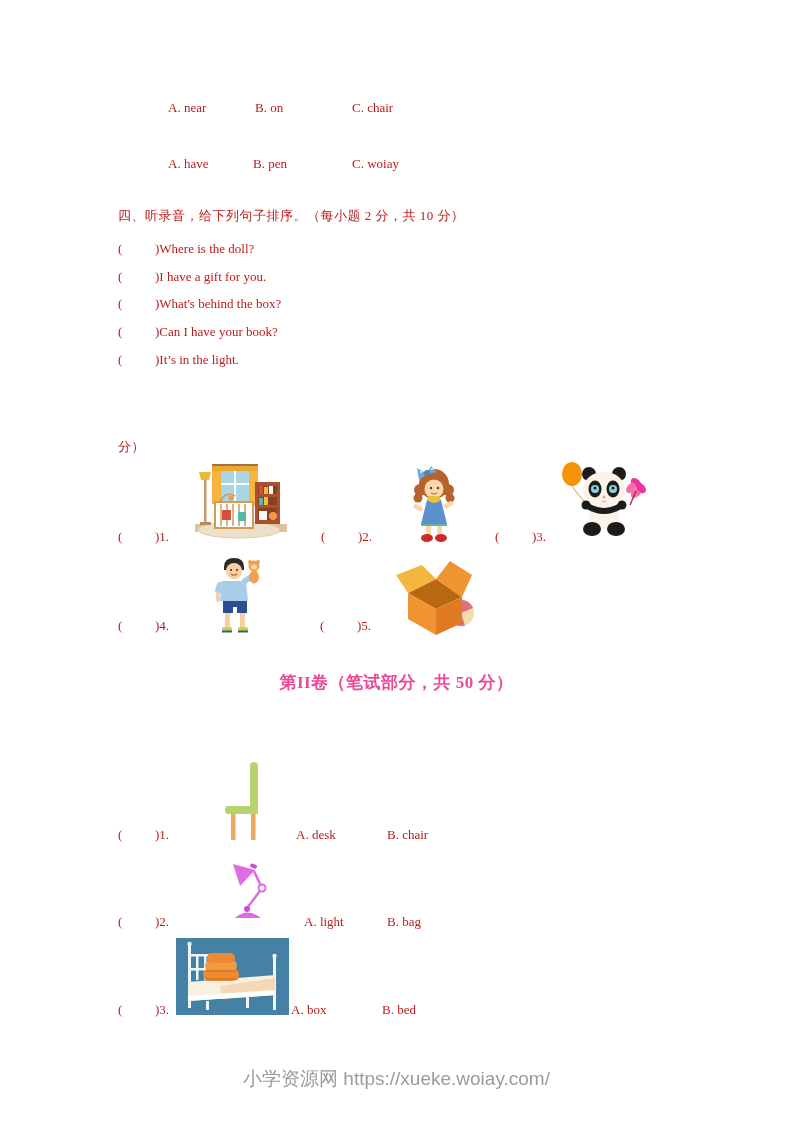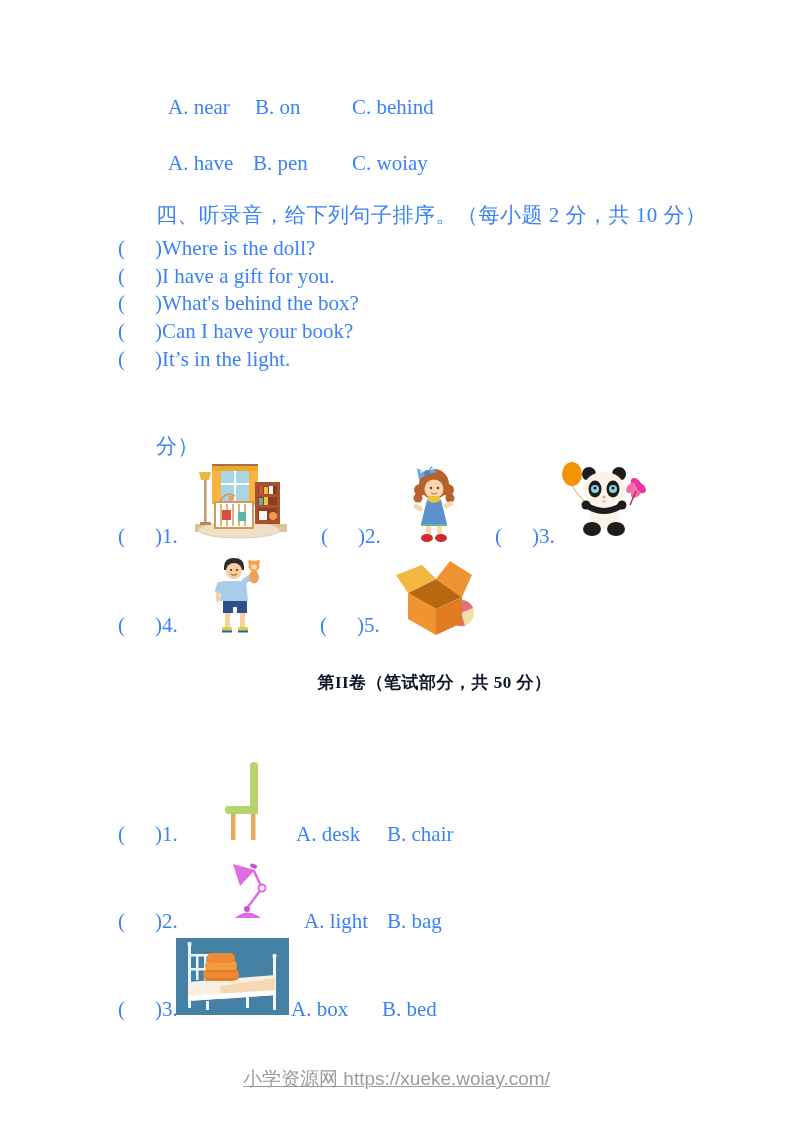--- a/index.html
+++ b/index.html
@@ -6,47 +6,47 @@
   .page {
     position:relative;
     width:793px; height:1122px;
     background:#ffffff;
     font-family:"Liberation Serif","DejaVu Serif",serif;
     color:#1d1d1d;
     overflow:hidden;
   }
   .ln {
     position:absolute;
-    font-size:21px;
+    font-size:13px;
     line-height:21px;
     white-space:pre;
-    color:#3b82f6;
-  }
-  .cjk { letter-spacing:0.5px;margin-left:38px; }
+    color:#b91c1c;
+  }
+  .cjk { letter-spacing:0.5px; }
   .po { display:inline-block; width:37px; }
   .center-hd {
     position:absolute; left:0; width:793px;
     text-align:center; font-weight:bold; font-size:17px;
-    color:#0f172a;
+    color:#ec4899;
   }
   .img { position:absolute; }
   .footer {
     position:absolute; left:0; width:793px; text-align:center;
     font-family:"Liberation Sans","DejaVu Sans",sans-serif;
-    font-size:19px; color:#9b9b9b;text-decoration:underline;
+    font-size:19px; color:#9b9b9b;
   }
 </style>
 </head>
 <body>
 
 <div class="page">
 
   <div class="ln" style="left:168px;top:97px">A. near</div>
   <div class="ln" style="left:255px;top:97px">B. on</div>
-  <div class="ln" style="left:352px;top:97px">C. behind</div>
+  <div class="ln" style="left:352px;top:97px">C. chair</div>
 
 
   <div class="ln" style="left:168px;top:153px">A. have</div>
   <div class="ln" style="left:253px;top:153px">B. pen</div>
   <div class="ln" style="left:352px;top:153px">C. woiay</div>
 
   <div class="ln cjk" style="left:118px;top:205px">四、听录音，给下列句子排序。（每小题 2 分，共 10 分）</div>
   <div class="ln" style="left:118px;top:238px"><span class="po">(</span><span>)Where is the doll?</span></div>
   <div class="ln" style="left:118px;top:266px"><span class="po">(</span><span>)I have a gift for you.</span></div>
   <div class="ln" style="left:118px;top:293px"><span class="po">(</span><span>)What's behind the box?</span></div>

